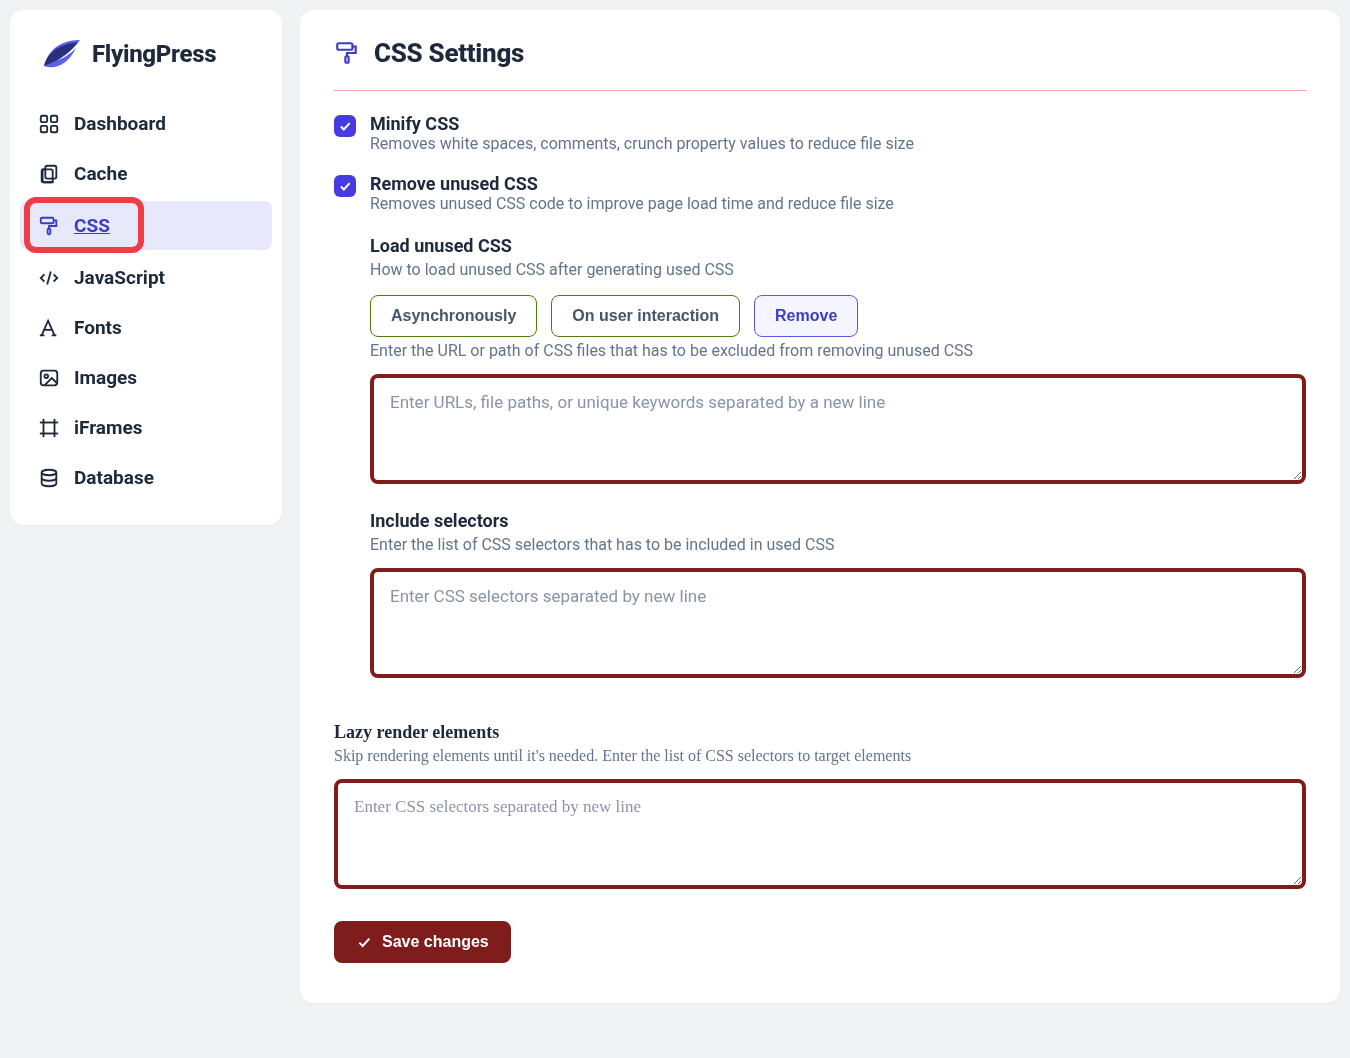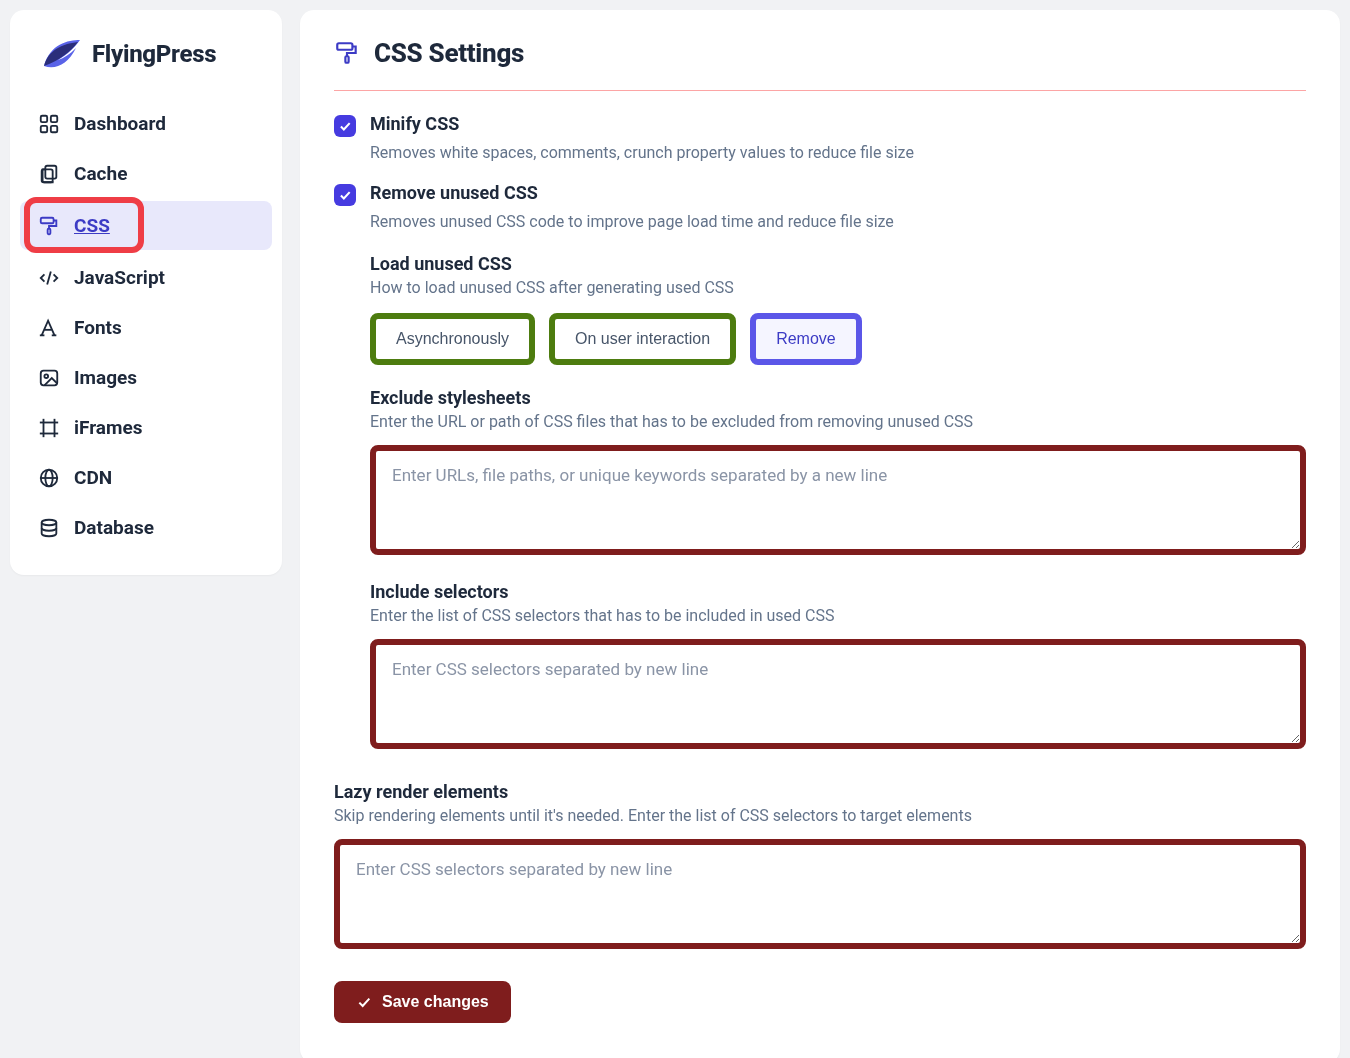--- a/index.html
+++ b/index.html
@@ -112,58 +112,58 @@
     border-radius: 6px;
     background: #463be0;
     display:flex; align-items:center; justify-content:center;
     flex-shrink: 0;
     margin-top: 2px;
     cursor:pointer;
   }
   .cbx svg { width: 14px; height: 14px; color:#fff; stroke:#fff; }
   .setting .text { flex:1; }
   .setting .lbl { font-weight:700; font-size:18px; color:#1e293b; }
-  .setting .desc { color:#64748b; font-size:16px; margin-top:9px; }
+  .setting .desc { color:#64748b; font-size:16px; margin-top:0; }
 
   .sub-block { margin-left: 36px; margin-top: 6px; }
   .sub-title { font-weight:700; font-size:18px; color:#1e293b; margin-top: 22px; }
   .sub-desc { color:#64748b; font-size:16px; margin-top:4px; }
 
   .pill-row { display:flex; gap: 14px; margin-top: 16px; }
   .pill {
     padding: 11px 20px;
-    border: 6px solid #4d7c0f;
+    border: 1px solid #4d7c0f;
     border-radius: 8px;
-    font-weight:400;
+    font-weight:700;
     font-size:16px;
     color:#475569;
     background:#fff;
     cursor:pointer;
   }
   .pill.selected {
     border-color:#5b56e8;
     color:#3c3bc5;
     background:#f5f5ff;
   }
 
   textarea.ta {
     width: 100%;
     min-height: 110px;
-    border: 6px solid #7f1d1d;
+    border: 4px solid #7f1d1d;
     border-radius: 8px;
     padding: 14px 16px;
     font-size:17px;
     color:#1e293b;
     resize: both;
     margin-top: 14px;
     font-family: inherit;
   }
   textarea.ta::placeholder { color:#8a94a6; }
 
-  .root-block { margin-top: 28px; }
+  .root-block { margin-top: 40px; font-family: Liberation Serif, serif; }
 
   .save-btn {
     margin-top: 28px;
     display:inline-flex;
     align-items:center;
     gap: 10px;
     background:#7f1d1d;
     color:#fff;
     border:none;
     padding: 12px 22px;
@@ -270,30 +270,20 @@
           <svg viewBox="0 0 24 24" fill="none" stroke="currentColor" stroke-width="2">
             <line x1="6" y1="2" x2="6" y2="22"></line>
               <line x1="18" y1="2" x2="18" y2="22"></line>
             <line x1="2" y1="6" x2="22" y2="6"></line>
               <line x1="2" y1="18" x2="22" y2="18"></line>
           </svg>
         </span>
         <span>iFrames</span>
       </div>
 
-      <div class="nav-item">
-        <span class="ic">
-          <svg viewBox="0 0 24 24" fill="none" stroke="currentColor" stroke-width="2">
-            <circle cx="12" cy="12" r="9"></circle>
-            <ellipse cx="12" cy="12" rx="4" ry="9"></ellipse>
-            <line x1="3" y1="12" x2="21" y2="12"></line>
-          </svg>
-        </span>
-        <span>CDN</span>
-      </div>
 
       <div class="nav-item">
         <span class="ic">
           <svg viewBox="0 0 24 24" fill="none" stroke="currentColor" stroke-width="2">
             <ellipse cx="12" cy="6" rx="8" ry="3"></ellipse>
             <path d="M4 6v12c0 1.7 3.6 3 8 3s8-1.3 8-3V6"></path>
             <path d="M4 12c0 1.7 3.6 3 8 3s8-1.3 8-3"></path>
           </svg>
         </span>
         <span>Database</span>
@@ -346,21 +336,20 @@
       <div class="sub-block">
 
         <div class="sub-title">Load unused CSS</div>
         <div class="sub-desc">How to load unused CSS after generating used CSS</div>
         <div class="pill-row">
           <button class="pill">Asynchronously</button>
           <button class="pill">On user interaction</button>
           <button class="pill selected">Remove</button>
         </div>
 
-        <div class="sub-title">Exclude stylesheets</div>
         <div class="sub-desc">Enter the URL or path of CSS files that has to be excluded from removing unused CSS</div>
         <textarea class="ta" placeholder="Enter URLs, file paths, or unique keywords separated by a new line" style=""></textarea>
 
         <div class="sub-title">Include selectors</div>
         <div class="sub-desc">Enter the list of CSS selectors that has to be included in used CSS</div>
         <textarea class="ta" placeholder="Enter CSS selectors separated by new line" style=""></textarea>
 
       </div>
 
       

